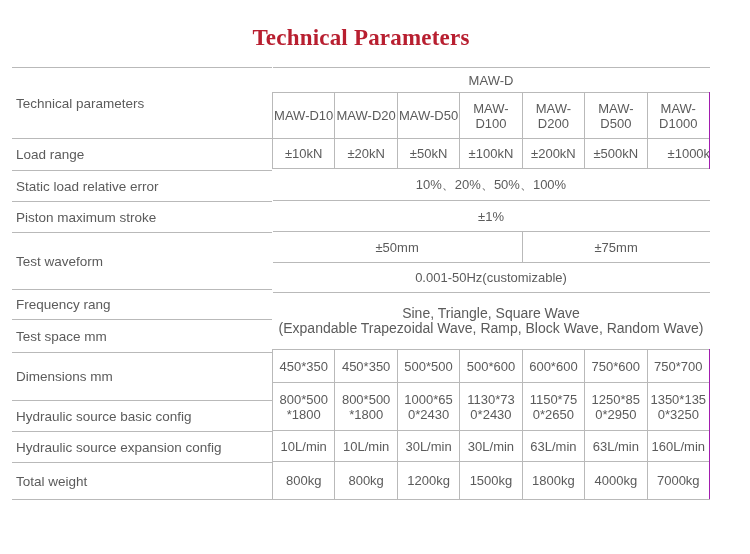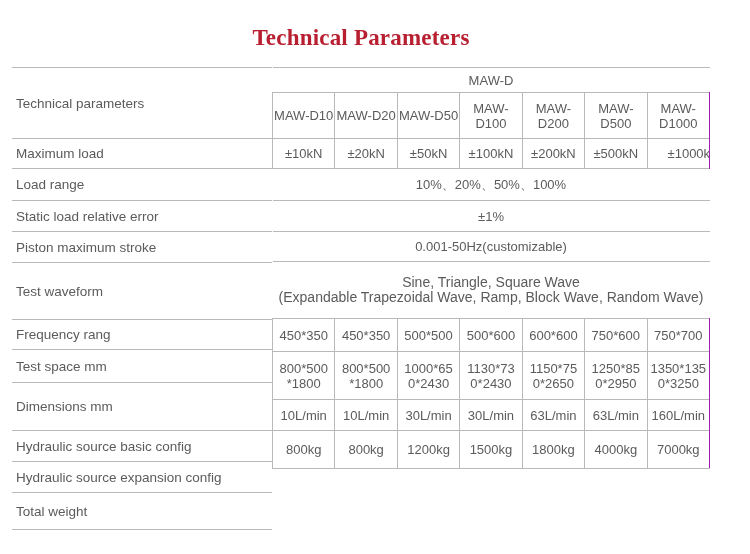--- a/index.html
+++ b/index.html
@@ -115,23 +115,20 @@
 <div class="page">
 
   <div class="title">Technical Parameters</div>
 
   <div class="content">
 
     <div class="labels">
         <div class="lrow" style="height: 71px;">
           <span>Technical parameters</span>
         </div>
-        <div class="lrow" style="height: 30px;">
-          <span>Maximum load</span>
-        </div>
         <div class="lrow" style="height: 32px;">
           <span>Load range</span>
         </div>
         <div class="lrow" style="height: 31px;">
           <span>Static load relative error</span>
         </div>
         <div class="lrow" style="height: 31px;">
           <span>Piston maximum stroke</span>
         </div>
         <div class="lrow" style="height: 57px;">
@@ -179,20 +176,24 @@
               <td class="vl" style="height: 30px; width: 63px;">±100kN</td>
               <td class="vl" style="height: 30px; width: 63px;">±200kN</td>
               <td class="vl" style="height: 30px; width: 63px;">±500kN</td>
               <td class="vl vr" style="height: 30px; width: 63px; padding-left: 20px;">±1000kN</td>
             </tr>
             <tr>
               <td colspan="7" style="height: 32px;">10%、20%、50%、100%</td>
             </tr>
             <tr>
               <td colspan="7" style="height: 31px;">±1%</td>
+            </tr>
+            <tr>
+              <td colspan="4" style="height: 31px;">±50mm</td>
+              <td class="vl" colspan="3" style="height: 31px;">±75mm</td>
             </tr>
             <tr>
               <td colspan="7" style="height: 30px;">0.001-50Hz(customizable)</td>
             </tr>
             <tr>
               <td class="wave-cell" colspan="7" style="height: 57px;">
                 <span class="wave-line1">Sine, Triangle, Square Wave</span>
                 <span class="wave-line2">(Expandable Trapezoidal Wave, Ramp, Block Wave, Random Wave)</span>
               </td>
             </tr>

